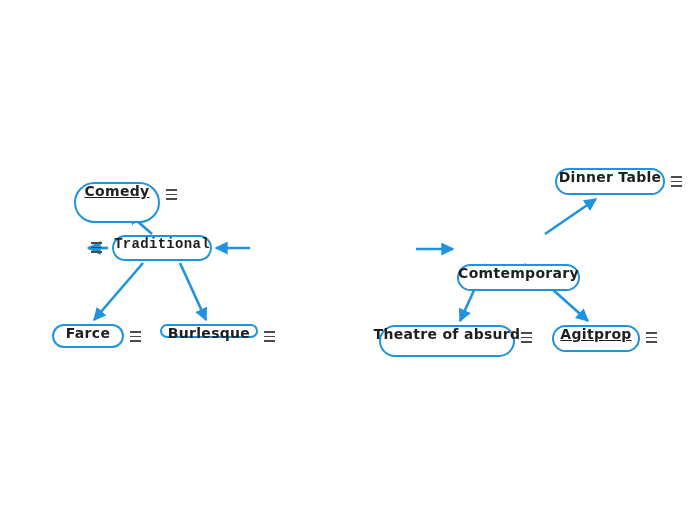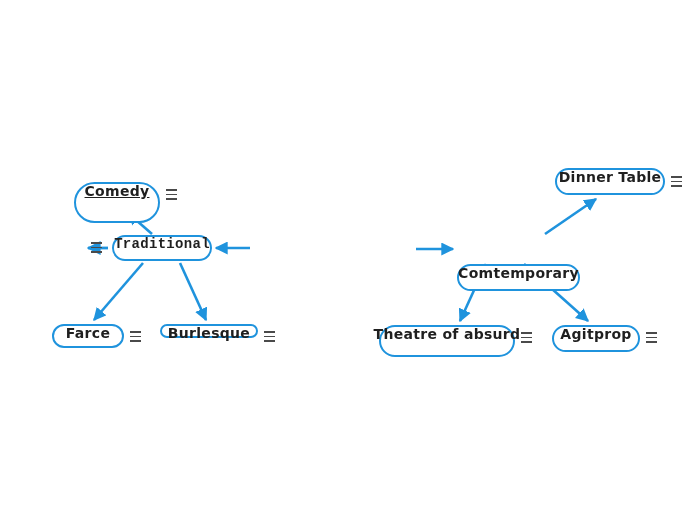--- a/index.html
+++ b/index.html
@@ -142,21 +142,21 @@
 
   <div class="node" style="left:379px; top:325px; width:136px; height:32px;">
     <span class="node-label">Theatre of absurd</span>
   </div>
   <span class="menu-icon" style="left:521px; top:332px;">
     <i></i>
     <i></i>
     <i></i>
   </span>
 
-  <div class="node" style="left:552px; top:325px; width:88px; height:27px;">
+  <div class="node" style="left:552px; top:325px; width:88px; height:27px;text-decoration:underline;">
     <span class="node-label">Agitprop</span>
   </div>
   <span class="menu-icon" style="left:646px; top:332px;">
     <i></i>
     <i></i>
     <i></i>
   </span>
 
 </div>
 

